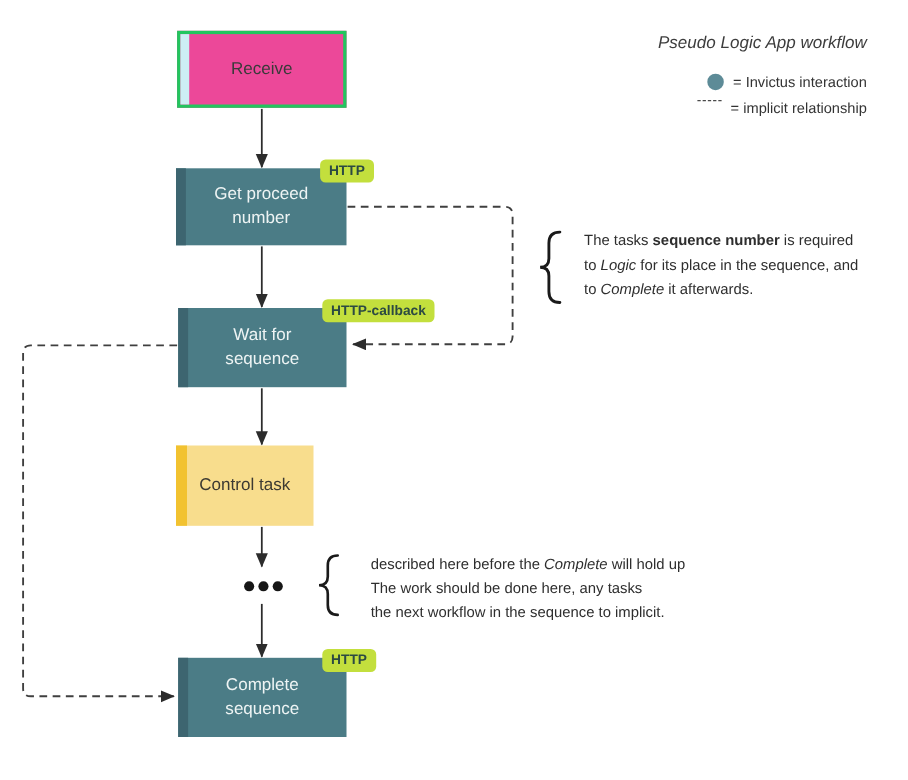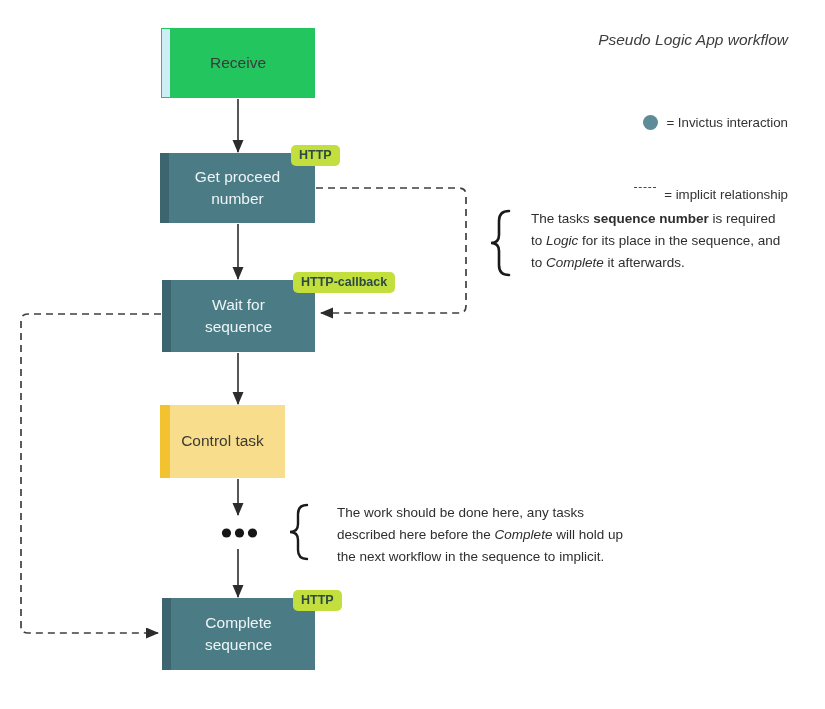--- a/index.html
+++ b/index.html
@@ -18,36 +18,36 @@
   .node {
     position:absolute; z-index:2;
     display:flex; align-items:center; justify-content:center;
     text-align:center; white-space:pre-line;
     font-size:15.5px; line-height:1.45;
   }
   .node .strip {
     position:absolute; left:0; top:0; bottom:0; width:9px;
   }
   .node-receive {
-    background:#22c55e; border:1px solid #22c55e; color:#3a3a3a;
+    background:#ec4899; border:3px solid #22c55e; color:#3a3a3a;
   }
   .node-receive .strip { background:#cdeef4; width:8px; }
   .node-teal { background:#4b7c86; color:#eef4f4; }
   .node-teal .strip { background:#3d6570; }
   .node-yellow { background:#f8dd8d; color:#3c3a32; }
   .node-yellow .strip { background:#f2c230; width:10px; }
   .badge {
     position:absolute; top:-8px; left:131px; z-index:3;
     background:#c3df3d; color:#2c4a42;
     font-size:12.5px; font-weight:700; line-height:1;
     padding:4px 8px 4px; border-radius:5px; white-space:nowrap;text-align:center;
   }
   .header {
     position:absolute; top:31px; right:37px; z-index:2;
-    display:flex; flex-direction:column; align-items:flex-end;gap:48px;
+    display:flex; flex-direction:column; align-items:flex-end;
   }
   .diagram-title {
     font-style:italic; font-size:15.5px; font-weight:500; color:#3d3d3d;
     margin-bottom:18px;
   }
   .legend-row {
     display:flex; align-items:flex-start; gap:8px;
     font-size:13.3px; color:#333333; margin-bottom:9px;
   }
   .legend-circle {
@@ -138,18 +138,18 @@
     <span class="badge">HTTP</span>
   </div>
 
   <div class="annotation" style="left:531px; top:208px; width:310px;">
     <div><span>The tasks </span><span class="seg-bold">sequence number</span><span> is required</span></div>
     <div><span>to </span><span class="seg-italic">Logic</span><span> for its place in the sequence, and</span></div>
     <div><span>to </span><span class="seg-italic">Complete</span><span> it afterwards.</span></div>
   </div>
 
   <div class="annotation" style="left:337px; top:502px; width:360px;">
+    <div><span>described here before the </span><span class="seg-italic">Complete</span><span> will hold up</span></div>
     <div><span>The work should be done here, any tasks</span></div>
-    <div><span>described here before the </span><span class="seg-italic">Complete</span><span> will hold up</span></div>
     <div><span>the next workflow in the sequence to implicit.</span></div>
   </div>
 
 </div>
 
 </body></html>

